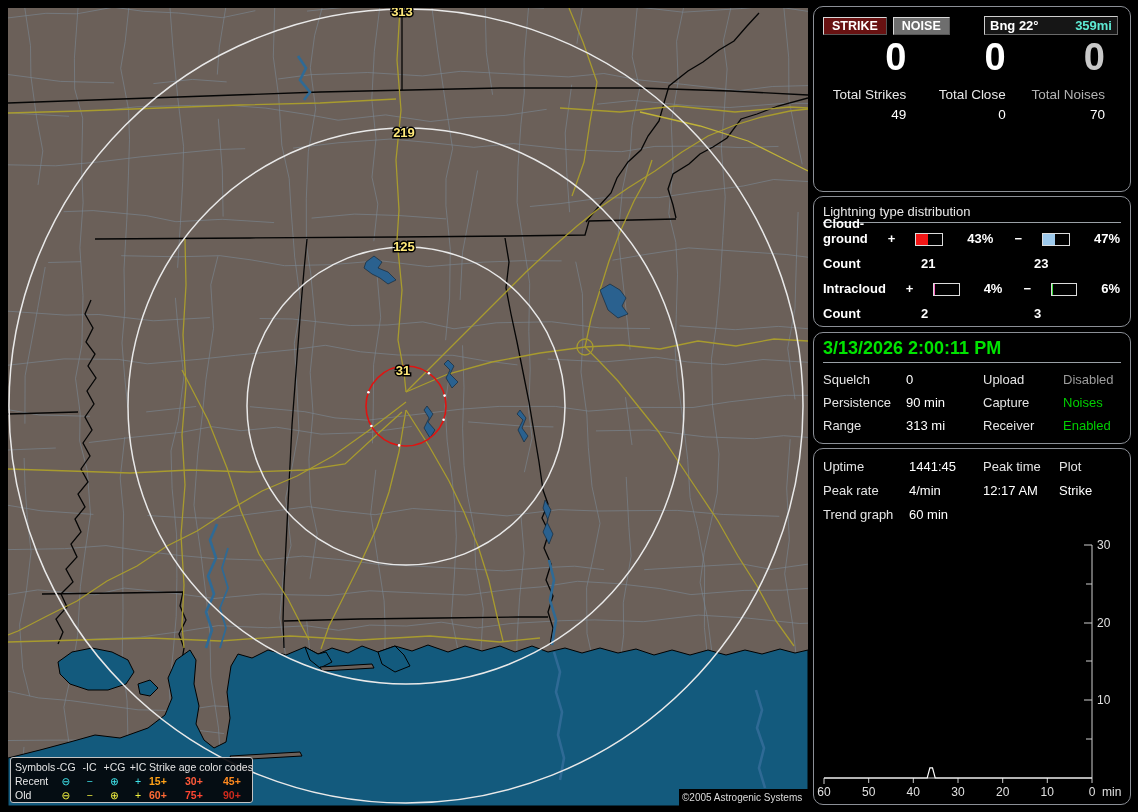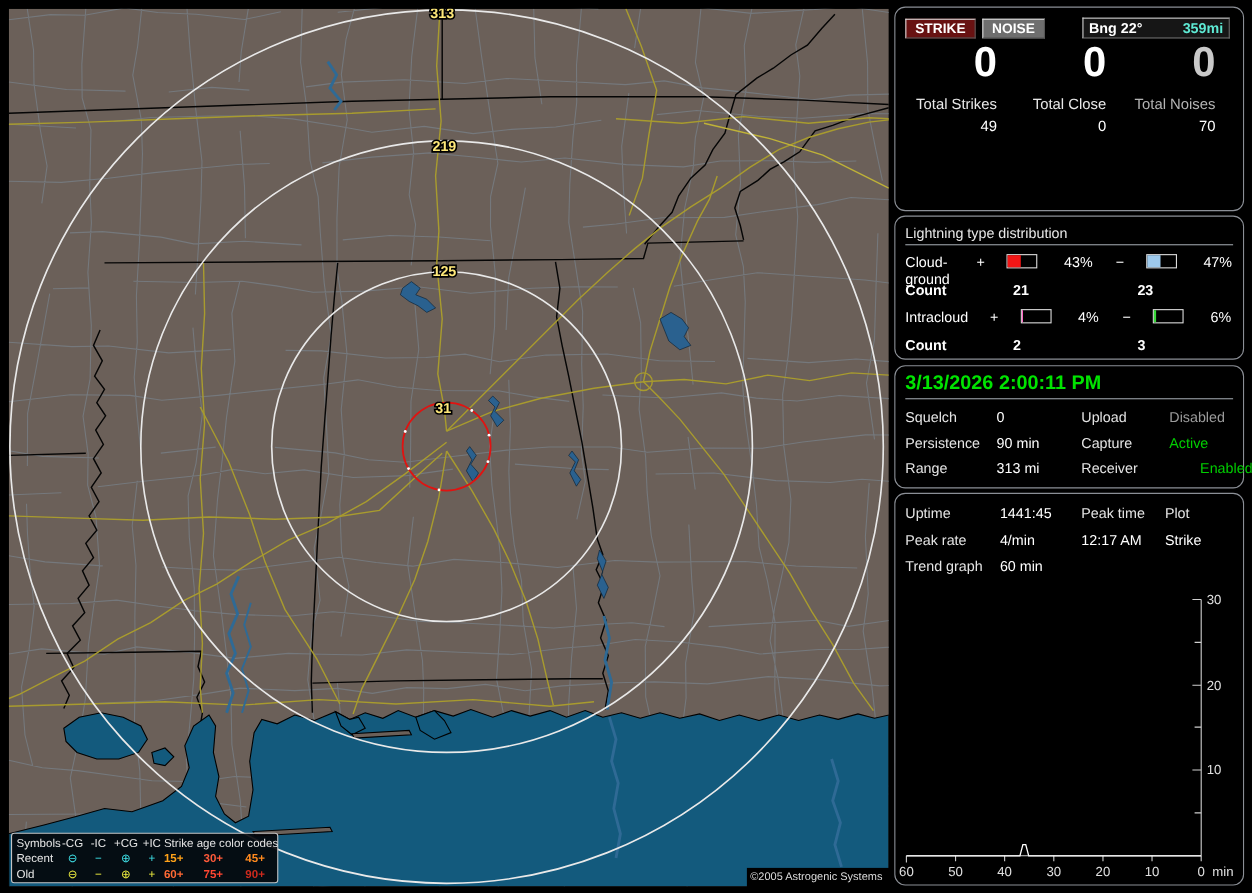--- a/index.html
+++ b/index.html
@@ -42,21 +42,21 @@
   .chip{display:inline-block;background:#707070;color:#fff;border:1px solid #a3a3a3;
     font-size:12px;padding:1px 7px;}
   .bigzero{font-size:38px;font-weight:bold;line-height:36px;margin-top:4px;color:#fff;}
   .dimzero{color:#c9c9c9;}
   .totlabel{font-size:13.5px;margin-top:12px;}
   .dimlabel{color:#b3b3b3;}
   .totval{font-size:13.5px;margin-top:5px;color:#fff;}
 
   .sep{border-top:1px solid #9aa0a6;margin:3px 0 8px 0;}
   .dtitle{color:#e8e8e8;}
-  .drow{display:flex;align-items:flex-start;height:15px;margin-bottom:10px;font-weight:normal;color:#fff;gap:20px;}
+  .drow{display:flex;align-items:flex-end;height:15px;margin-bottom:10px;font-weight:bold;color:#fff;gap:20px;}
   .dlabel{width:93px;}
   .sign{width:9px;}
   .bar{width:54px;height:11px;border:1px solid #dcdcdc;background:#000;margin-right:4px;}
   .fill{height:100%;}
   .pct{width:40px;margin-right:1px;}
   .crow{display:flex;margin-bottom:10px;font-weight:bold;color:#fff;}
   .crow .c1{width:98px;}
   .crow .c2{width:113px;}
 
   .dateline{font-size:18px;font-weight:bold;letter-spacing:0;}
@@ -271,26 +271,26 @@
     <div class="sep"></div>
     <div class="g3">
       <span class="lab">Squelch</span>
       <span class="val">0</span>
       <span class="lab">Upload</span>
       <span class="val" style="color: rgb(156, 156, 156);">Disabled</span>
 
       <span class="lab">Persistence</span>
       <span class="val">90 min</span>
       <span class="lab">Capture</span>
-      <span class="val" style="color: rgb(0, 207, 0);">Active</span>
+      <span class="val" style="color: rgb(0, 207, 0);">Noises</span>
 
       <span class="lab">Range</span>
       <span class="val">313 mi</span>
       <span class="lab">Receiver</span>
-      <span class="val" style="color: rgb(0, 207, 0); margin-left: 28px;">Enabled</span>
+      <span class="val" style="color: rgb(0, 207, 0);">Enabled</span>
     </div>
   </div>
 
   <div id="p4" class="panel">
     <div class="g4">
       <span class="lab">Uptime</span>
       <span class="val">1441:45</span>
       <span class="lab">Peak time</span>
       <span class="lab">Plot</span>
 

